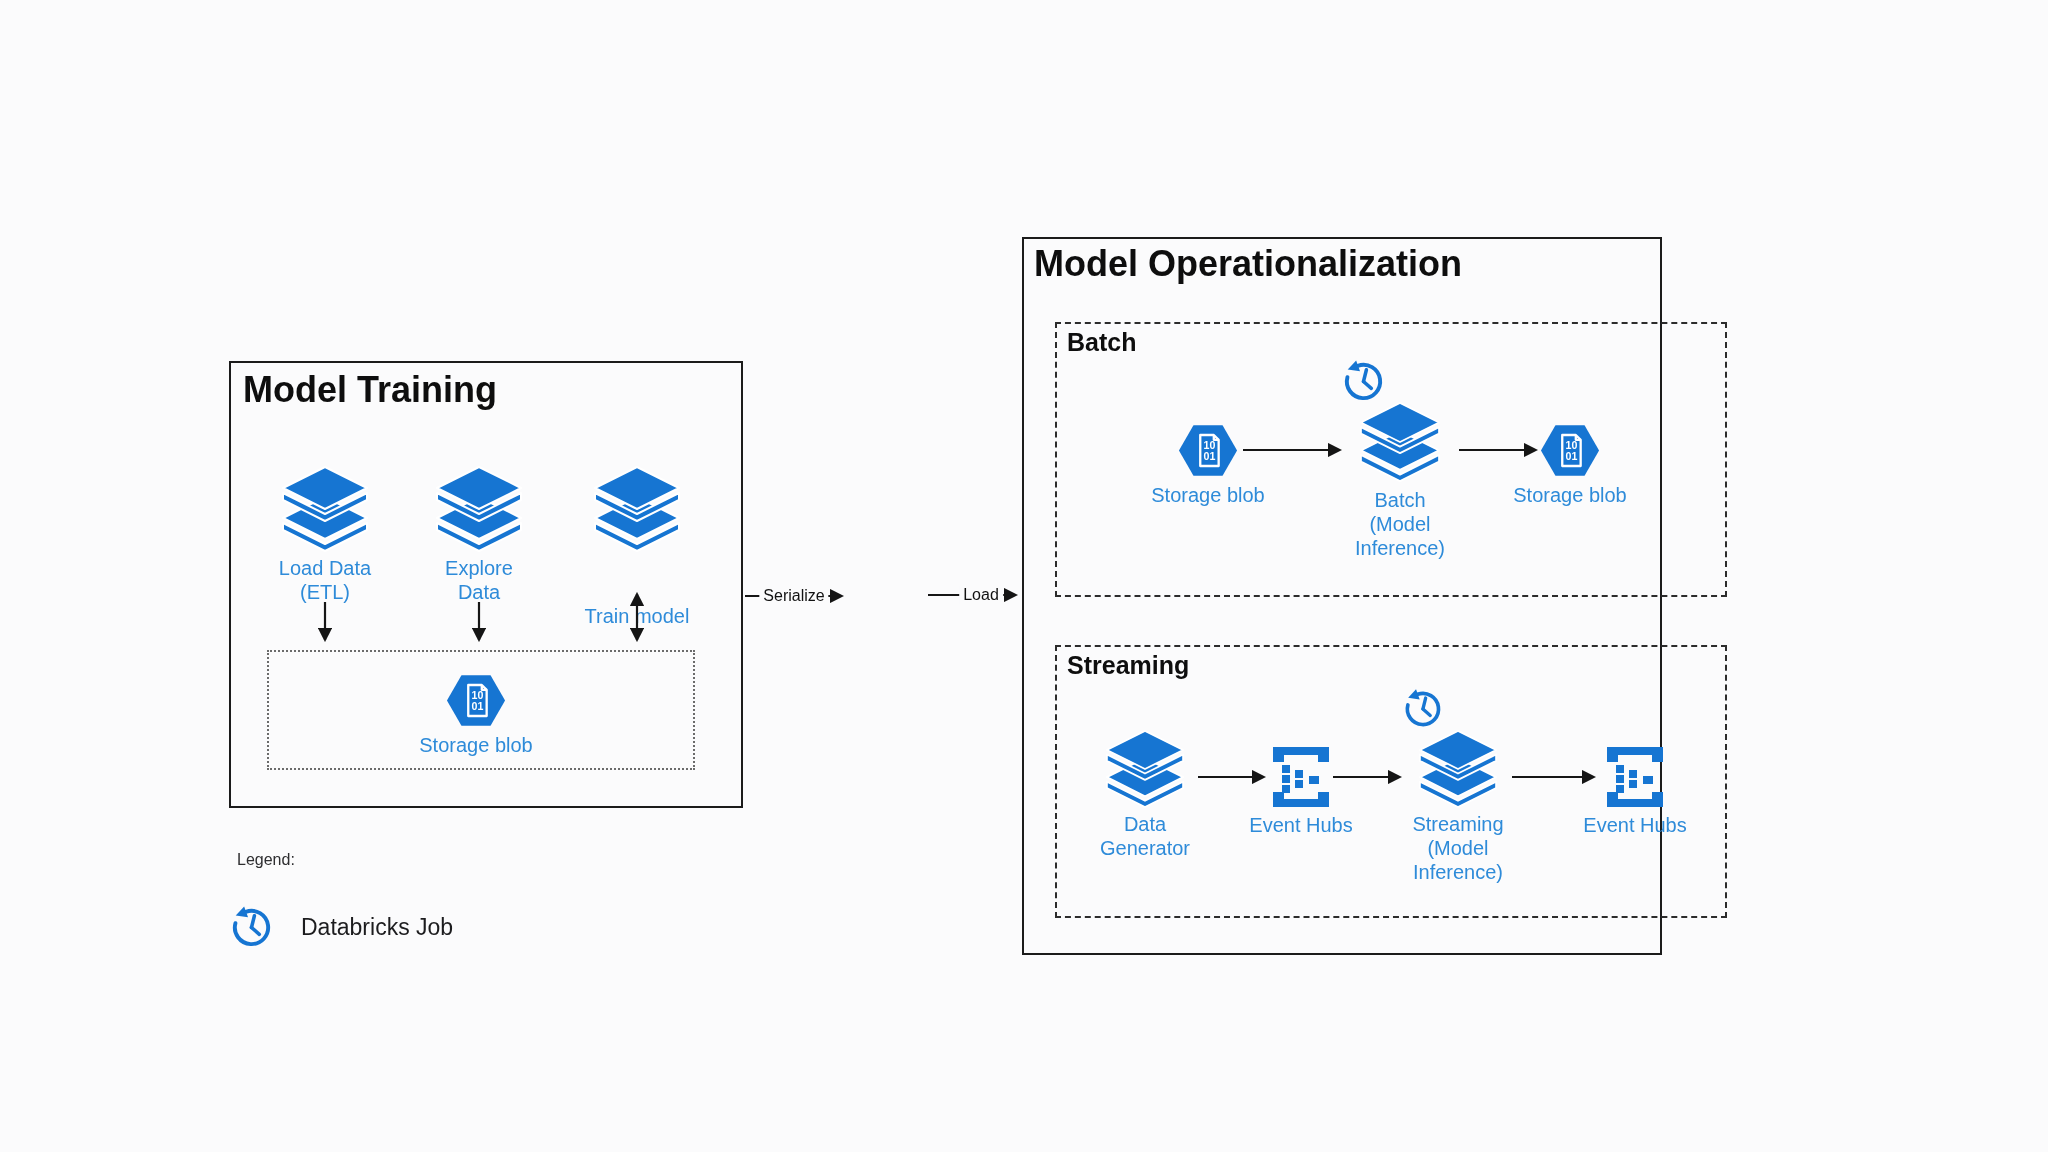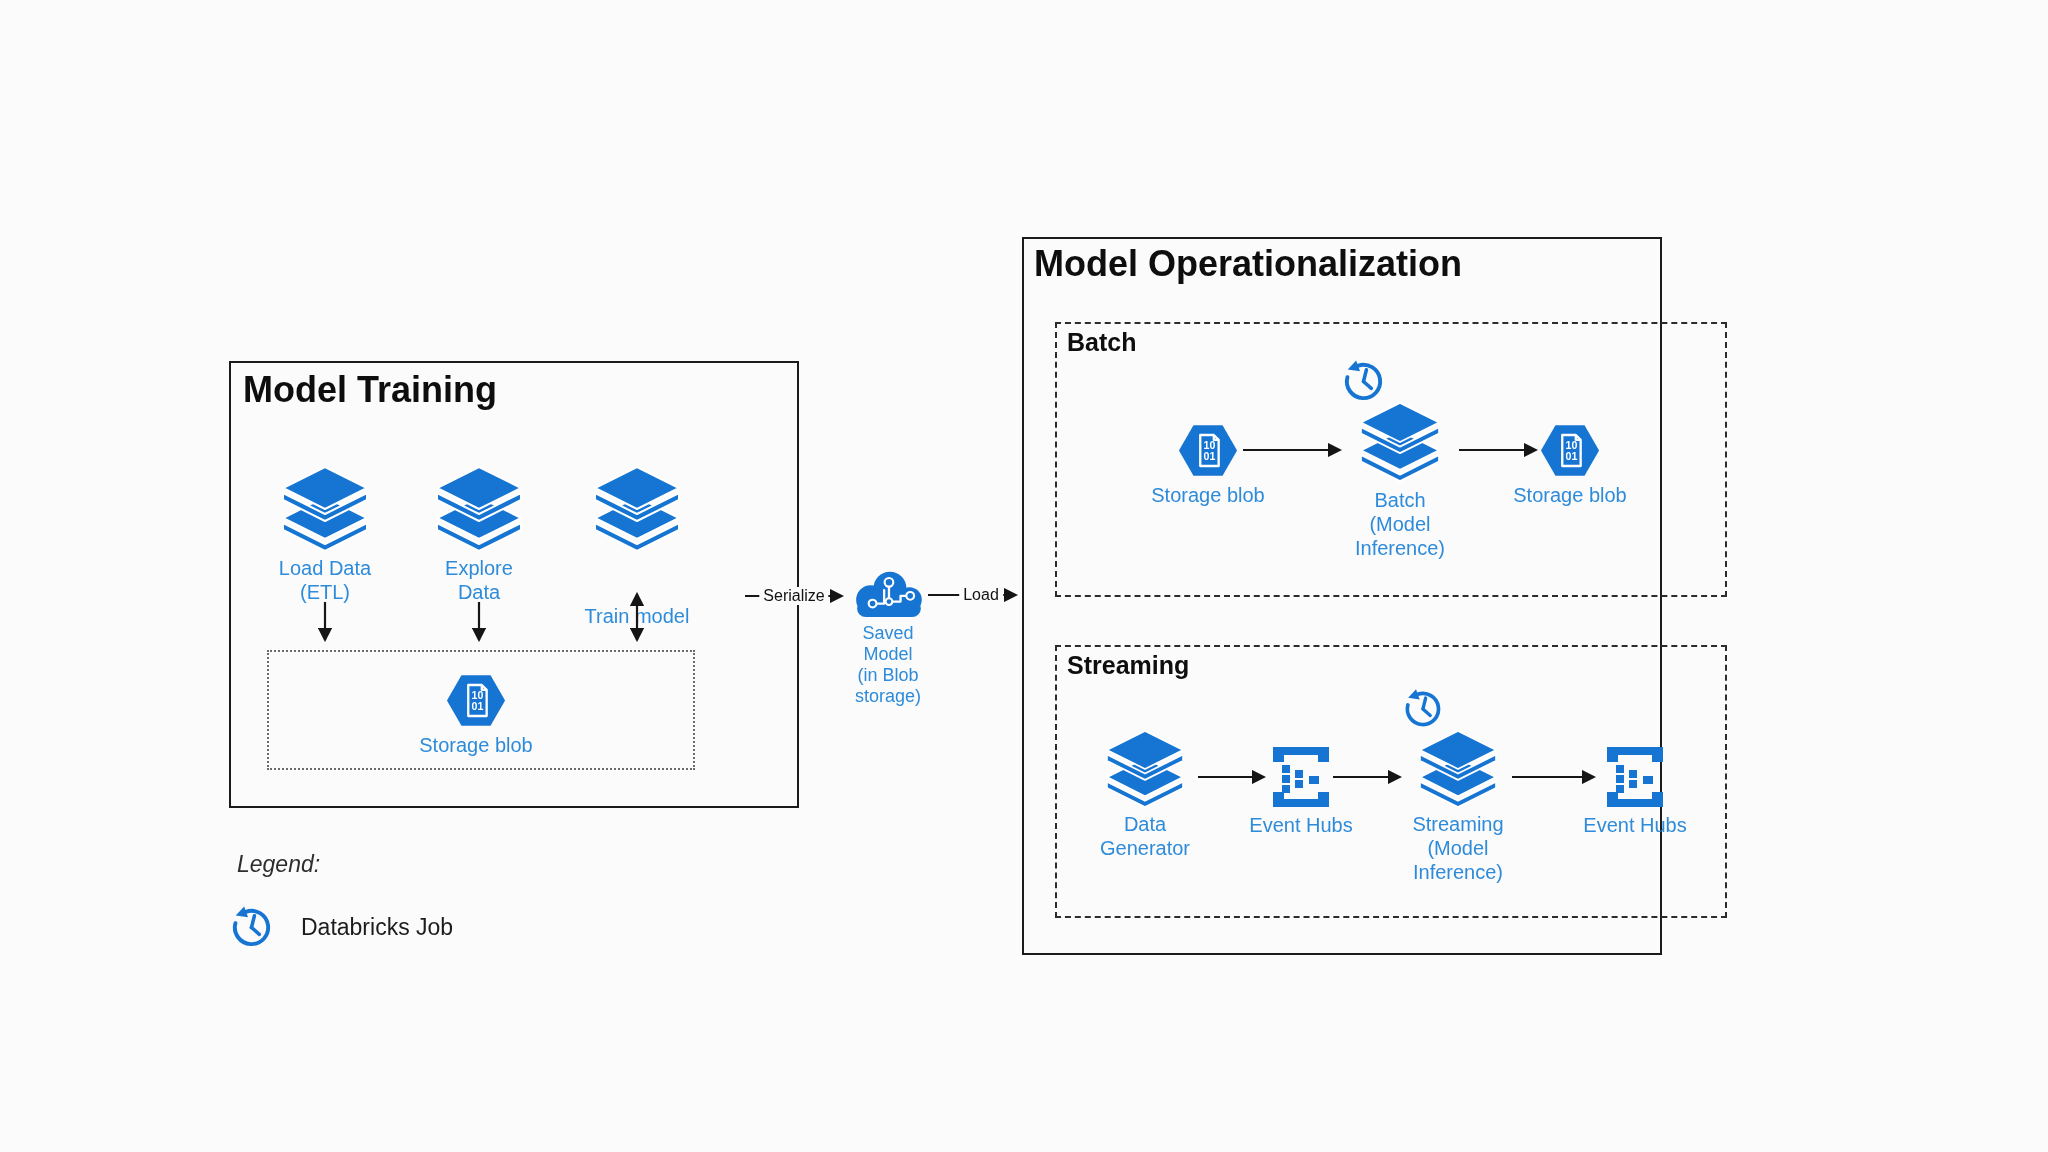--- a/index.html
+++ b/index.html
@@ -27,21 +27,21 @@
   .cloud-node .lbl{font-size:18px;line-height:21px;}
 
   .flow-label{position:absolute;transform:translate(-50%,-50%);font-size:16px;color:#121212;
     background:var(--bg);padding:0 4px;white-space:nowrap;z-index:5;}
 
   .overlay{position:absolute;left:0;top:0;z-index:3;pointer-events:none;}
   .conn{stroke:var(--line-dark);stroke-width:2.2;fill:none;}
 
   .clock{position:absolute;z-index:4;}
 
-  .legend-title{position:absolute;left:237px;top:851px;font-size:23px;color:#2e2e30;font-style:italic;}
+  .legend-title{position:absolute;left:237px;top:851px;font-size:16px;color:#2e2e30;}
   .legend-label{position:absolute;left:301px;top:914px;font-size:23px;color:#1c1c1e;}
 
   .ic{display:block;}
   .fb{fill:var(--icon-blue);stroke:#fff;stroke-width:2;stroke-linejoin:round;}
   .fb-plain{fill:var(--icon-blue);}
   .wline{fill:none;stroke:#fff;stroke-width:2.4;stroke-linecap:round;stroke-linejoin:round;}
   .wnode{fill:var(--icon-blue);stroke:#fff;stroke-width:2.2;}
   .blob-doc{fill:none;stroke:#fff;stroke-width:2.4;stroke-linejoin:round;}
   .blob-txt{font:700 11px "Liberation Sans",sans-serif;fill:#fff;}
   .clk{fill:none;stroke:var(--icon-blue);stroke-width:4;stroke-linecap:round;}
@@ -95,21 +95,21 @@
       <circle class="wnode" cx="45" cy="20" r="4.5"></circle>
       <circle class="wnode" cx="45" cy="40" r="3.5"></circle>
       <circle class="wnode" cx="67" cy="34" r="4"></circle>
     </symbol>
   </defs>
 </svg>
 
 <div class="canvas">
 
 
-  <div class="solid-box" style="left:229px;top:361px;width:570px;height:447px;">
+  <div class="solid-box" style="left:229px;top:361px;width:514px;height:447px;">
     <div class="box-title t-36">Model Training</div>
   </div>
 
   <div class="dotted-box" style="left:267px;top:650px;width:428px;height:120px;"></div>
 
   <div class="node" style="left:240px;top:466px;">
     <svg class="ic" width="88" height="86">
         <use href="#sym-databricks"></use>
       </svg>
     <div class="lbl">Load Data</div>
@@ -128,29 +128,20 @@
       </svg>
     <div class="lbl">Train model</div>
   </div>
   <div class="node" style="left:391px;top:672px;">
     <svg class="ic" width="62" height="57">
         <use href="#sym-blob"></use>
       </svg>
     <div class="lbl">Storage blob</div>
   </div>
 
-  <div class="node cloud-node" style="left:803px;top:563px;">
-    <svg class="ic" width="86" height="56">
-        <use href="#sym-cloud"></use>
-      </svg>
-    <div class="lbl">Saved</div>
-    <div class="lbl">Model</div>
-    <div class="lbl">(in Blob</div>
-    <div class="lbl">storage)</div>
-  </div>
 
   <div class="solid-box" style="left:1022px;top:237px;width:640px;height:718px;">
     <div class="box-title t-36" style="left:10px;top:4px;">Model Operationalization</div>
   </div>
 
   <div class="dashed-box" style="left:1055px;top:322px;width:672px;height:275px;">
     <div class="box-title t-25" style="left:10px;top:4px;">Batch</div>
   </div>
 
   <div class="node" style="left:1123px;top:422px;">

